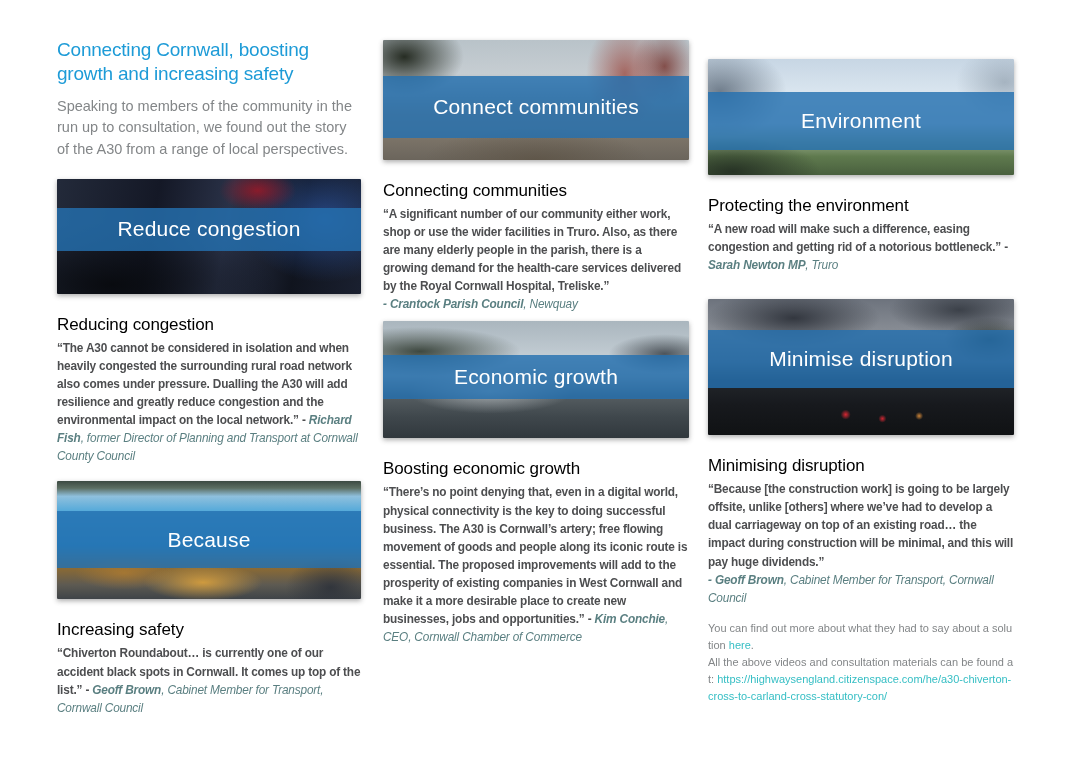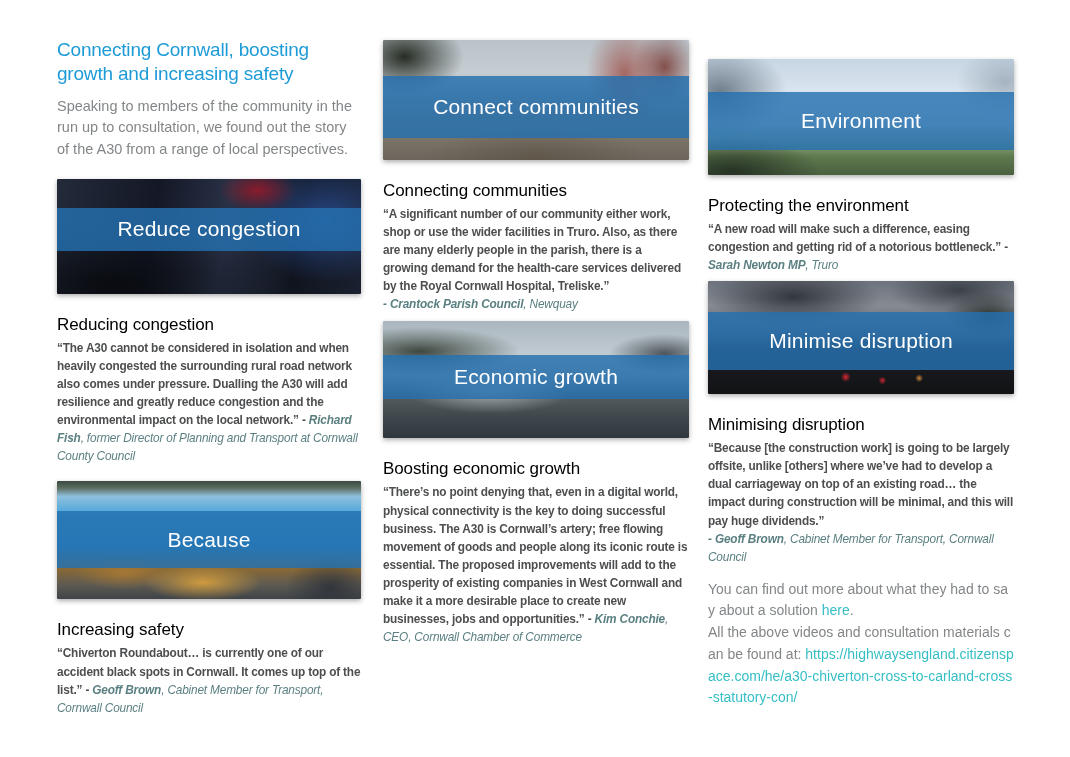--- a/index.html
+++ b/index.html
@@ -35,21 +35,21 @@
     margin:0; font-size:17px; font-weight:400; color:#000000; letter-spacing:-0.1px;
   }
   p.quote {
     margin:4px 0 0 0; font-size:13.5px; line-height:1.34; font-weight:bold;
     color:#4d4e50; letter-spacing:-0.2px;
     width:114%; transform:scaleX(0.877); transform-origin:0 0;
   }
   .attr-name { color:#5a7f81; font-style:italic; font-weight:bold; }
   .attr-role { color:#5a7f81; font-style:italic; font-weight:400; }
 
-  .footer-block { margin-top:13px; font-size:14px; line-height:1.55; color:#838688; }
+  .footer-block { margin-top:13px; font-size:11px; line-height:1.55; color:#838688; }
   .footer-block p { margin:0; word-break:break-all; }
   .footer-block a { color:#35bec4; text-decoration:none; cursor:pointer; }
 
   
   .ph-reduce { height:115px; margin-top:18px;
     background:
       radial-gradient(ellipse 55px 30px at 66% 10%, rgba(155,25,40,0.85), rgba(155,25,40,0) 70%),
       radial-gradient(ellipse 120px 90px at 88% 35%, rgba(45,85,160,0.75), rgba(45,85,160,0) 70%),
       radial-gradient(ellipse 210px 80px at 18% 92%, rgba(8,10,14,0.95), rgba(8,10,14,0) 78%),
       linear-gradient(100deg,#232a3a 0%,#141826 32%,#2a3248 55%,#10141e 78%,#1a2030 100%);
@@ -86,21 +86,21 @@
 
   .ph-environment { height:116px; margin-top:2px;
     background:
       radial-gradient(ellipse 95px 65px at 4% 28%, rgba(68,82,98,0.7), rgba(68,82,98,0) 70%),
       radial-gradient(ellipse 115px 45px at 8% 97%, rgba(32,42,32,0.85), rgba(32,42,32,0) 76%),
       radial-gradient(ellipse 70px 50px at 97% 20%, rgba(120,135,150,0.5), rgba(120,135,150,0) 70%),
       linear-gradient(180deg,#c7d6e4 0%,#dde8f1 34%,#cfdbe4 56%,#8fa382 72%,#5f7a4e 84%,#49603e 100%);
   }
   .ph-environment .banner { top:33px; height:58px; }
 
-  .ph-minimise { height:113px; margin-top:7px;
+  .ph-minimise { height:136px; margin-top:25px;
     background:
       radial-gradient(circle 5px at 45% 85%, rgba(225,40,52,0.95), rgba(225,40,52,0) 100%),
       radial-gradient(circle 4px at 57% 88%, rgba(225,40,52,0.9), rgba(225,40,52,0) 100%),
       radial-gradient(circle 4px at 69% 86%, rgba(235,150,60,0.85), rgba(235,150,60,0) 100%),
       radial-gradient(ellipse 120px 40px at 28% 14%, rgba(38,42,50,0.85), rgba(38,42,50,0) 72%),
       radial-gradient(ellipse 100px 36px at 82% 8%, rgba(45,50,58,0.8), rgba(45,50,58,0) 70%),
       radial-gradient(ellipse 60px 30px at 92% 30%, rgba(30,38,30,0.8), rgba(30,38,30,0) 75%),
       linear-gradient(180deg,#6d737d 0%,#868b93 22%,#5a616b 46%,#23262b 60%,#17191d 78%,#101214 100%);
   }
   .ph-minimise .banner { top:31px; height:58px; }

